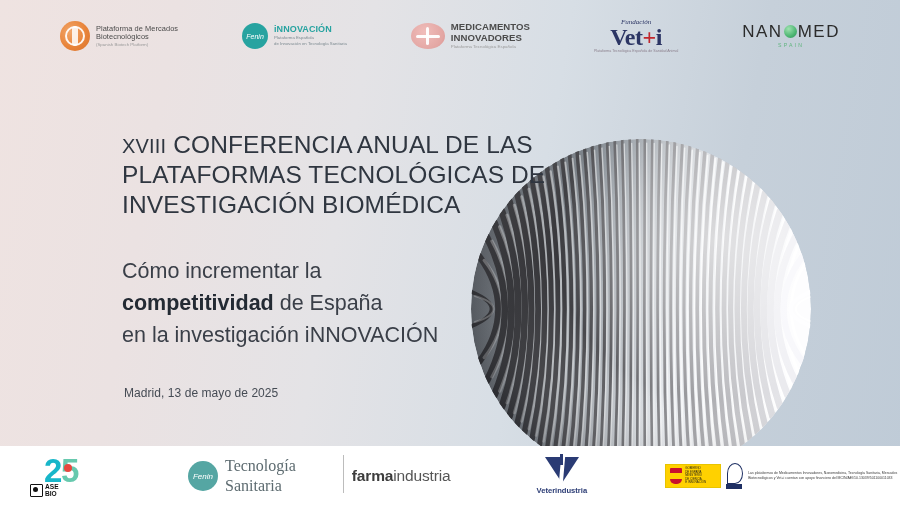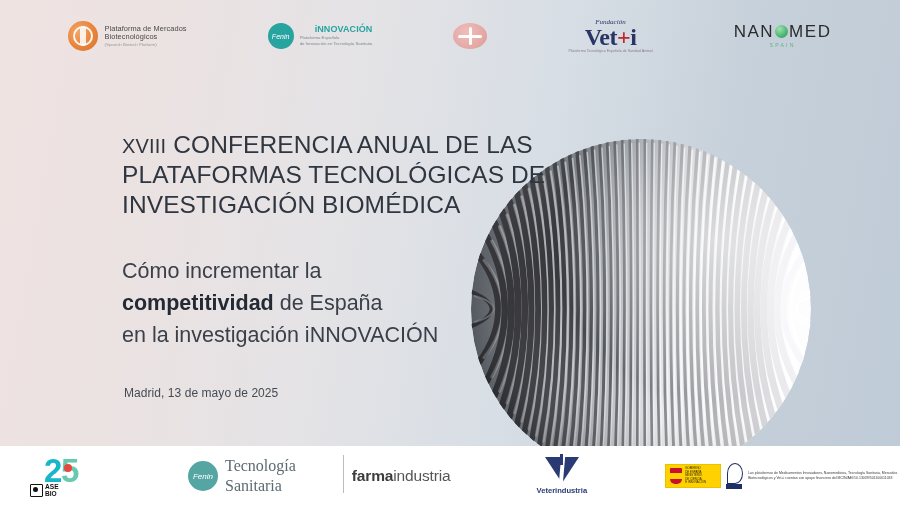--- a/index.html
+++ b/index.html
@@ -39,21 +39,21 @@
   .pmb-txt .l1{font-size:7.4px;color:#4a4a4a;letter-spacing:.01em;}
   .pmb-txt .l2{font-size:4.4px;color:#9a9a9a;margin-top:1.5px;}
 
   
   .fenin-circle{
     width:26px;height:26px;border-radius:50%;background:#27a3a0;
     color:#fff;font-size:7px;display:flex;align-items:center;justify-content:center;
     font-style:italic;flex:0 0 auto;
   }
   .fenin-txt{line-height:1.1;}
-  .fenin-txt .l1{font-size:9px;color:#27a3a0;font-weight:700;letter-spacing:.01em;text-align:right;}
+  .fenin-txt .l1{font-size:9px;color:#27a3a0;font-weight:700;letter-spacing:.01em;}
   .fenin-txt .l2{font-size:4.3px;color:#7c8a90;margin-top:1px;}
 
   
   .med-mark{
     width:34px;height:26px;border-radius:50%;
     background:radial-gradient(circle at 40% 35%,#f0bdba 0%,#e3a6a3 70%,#d9908e 100%);
     position:relative;flex:0 0 auto;
   }
   .med-mark::before{
     content:"";position:absolute;left:5px;top:11.5px;width:24px;height:3px;
@@ -211,20 +211,25 @@
       <div class="fenin-circle">Fenin</div>
       <div class="fenin-txt">
         <div class="l1">iNNOVACIÓN</div>
         <div class="l2">Plataforma Española</div>
         <div class="l2">de Innovación en Tecnología Sanitaria</div>
       </div>
     </div>
 
     <div class="logo">
       <div class="med-mark"></div>
+      <div class="med-txt">
+        <div class="l1">MEDICAMENTOS</div>
+        <div class="l2">INNOVADORES</div>
+        <div class="l3">Plataforma Tecnológica Española</div>
+      </div>
     </div>
 
     <div class="logo veti">
       <div>
         <div class="l1">Fundación</div>
         <div class="l2"><span>Vet</span><span class="plus">+</span><span>i</span></div>
         <div class="l3">Plataforma Tecnológica Española de Sanidad Animal</div>
       </div>
     </div>
 

